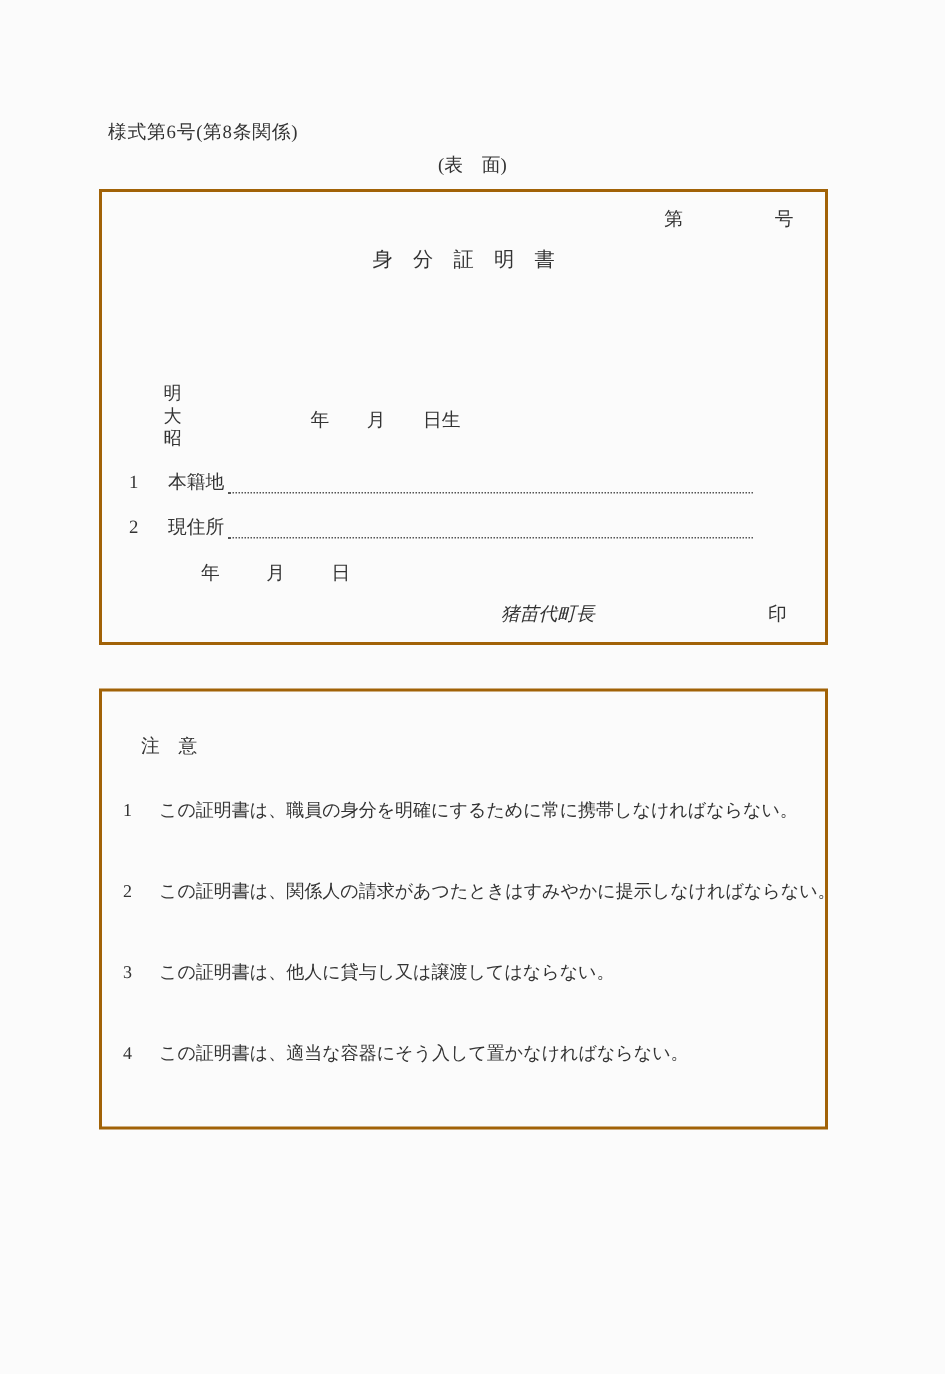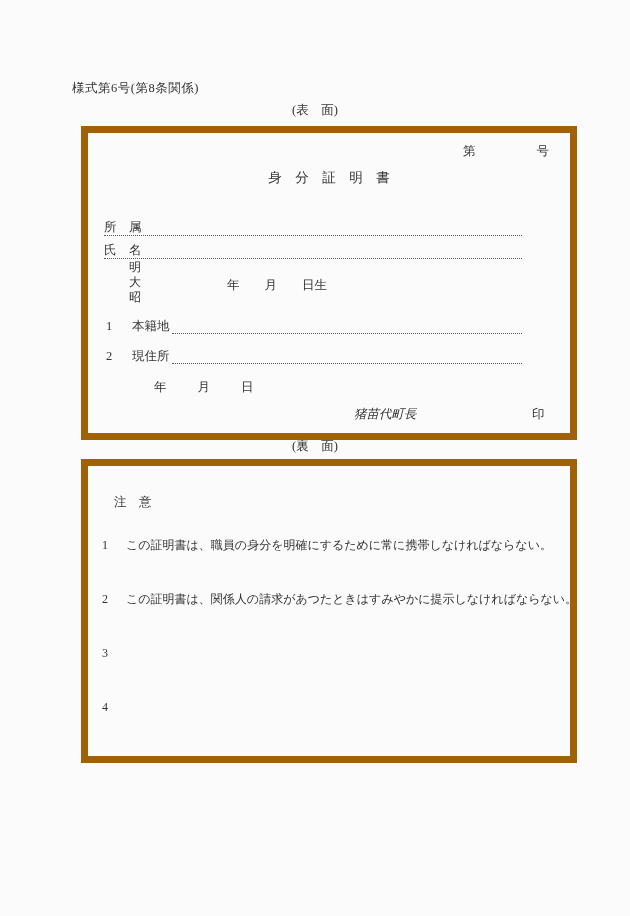--- a/index.html
+++ b/index.html
@@ -16,22 +16,22 @@
     font-size:12.5px; letter-spacing:0.5px;
   }
   .side-label {
     position:absolute; left:0; width:630px; text-align:center;
     font-size:12.5px;
   }
   .side-label.front { top:102px; }
   .side-label.back  { top:438px; }
 
   .box {
-    position:absolute; left:81px; width:482px;
-    border:7px solid #a16207; background:transparent;
+    position:absolute; left:66px; width:482px;
+    border:2px solid #a16207; background:transparent;
   }
   .box.front { top:126px; height:300px; }
   .box.back  { top:459px; height:290px; }
 
   .cert-no {
     position:absolute; top:10px; right:21px;
     font-size:12.5px;
   }
   .cert-no .suffix { margin-left:58px; }
 
@@ -110,26 +110,20 @@
   <div class="side-label front">(表　面)</div>
 
   <div class="box front">
     <div class="cert-no">
       <span>第</span>
       <span class="suffix">号</span>
     </div>
 
     <div class="cert-title">身　分　証　明　書</div>
 
-    <div class="field-row r1">
-      <span>所　属</span>
-    </div>
-    <div class="field-row r2">
-      <span>氏　名</span>
-    </div>
 
     <div class="era-col">
       <div>明</div>
       <div>大</div>
       <div>昭</div>
     </div>
     <div class="birth-date">年　　月　　日生</div>
 
     <div class="num-row r0">
       <span class="no">1</span>
@@ -140,34 +134,35 @@
       <span class="no">2</span>
       <span>現住所</span>
       <span class="dotfill"></span>
     </div>
 
     <div class="issue-date">年　　月　　日</div>
     <div class="issuer">猪苗代町長</div>
     <div class="seal">印</div>
   </div>
 
-  <div class="side-label back">(裏　面)</div>
 
   <div class="box back">
     <div class="notice-title">注　意</div>
 
     <div class="note-item r0">
       <span class="no">1</span>
       <span>この証明書は、職員の身分を明確にするために常に携帯しなければならない。</span>
     </div>
     <div class="note-item r1">
       <span class="no">2</span>
       <span>この証明書は、関係人の請求があつたときはすみやかに提示しなければならない。</span>
     </div>
     <div class="note-item r2">
       <span class="no">3</span>
+      <span>この証明書は、他人に貸与し又は譲渡してはならない。</span>
     </div>
     <div class="note-item r3">
       <span class="no">4</span>
+      <span>この証明書は、適当な容器にそう入して置かなければならない。</span>
     </div>
   </div>
 
 </div>
 
 </body></html>

